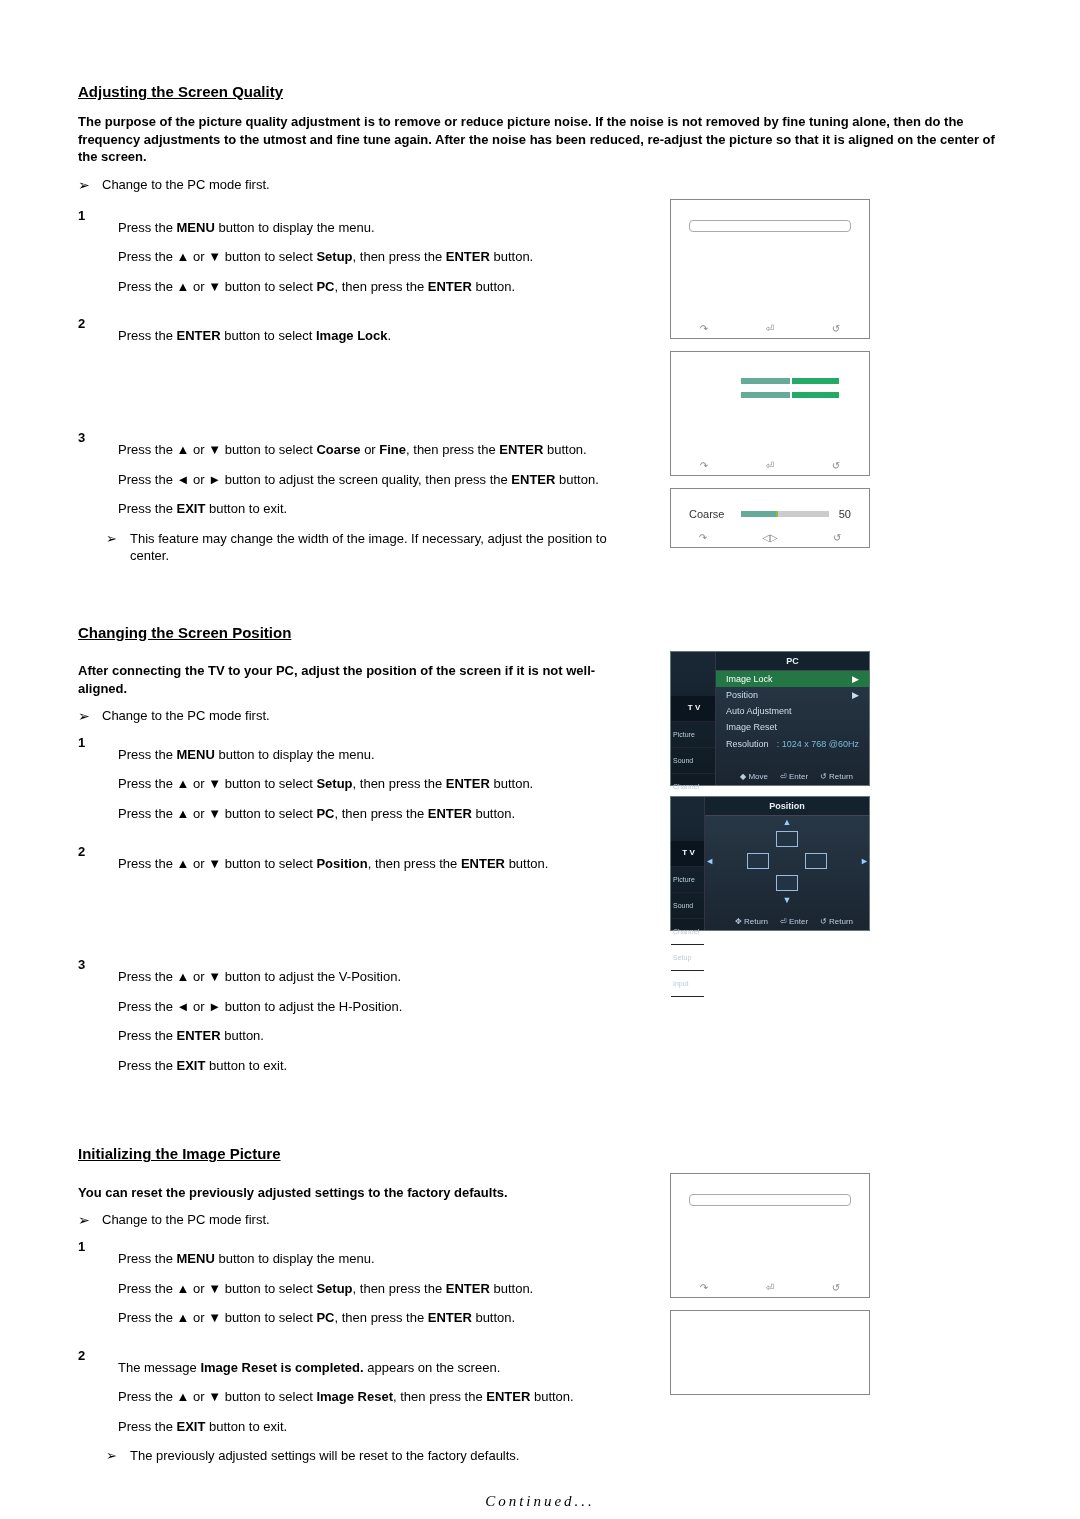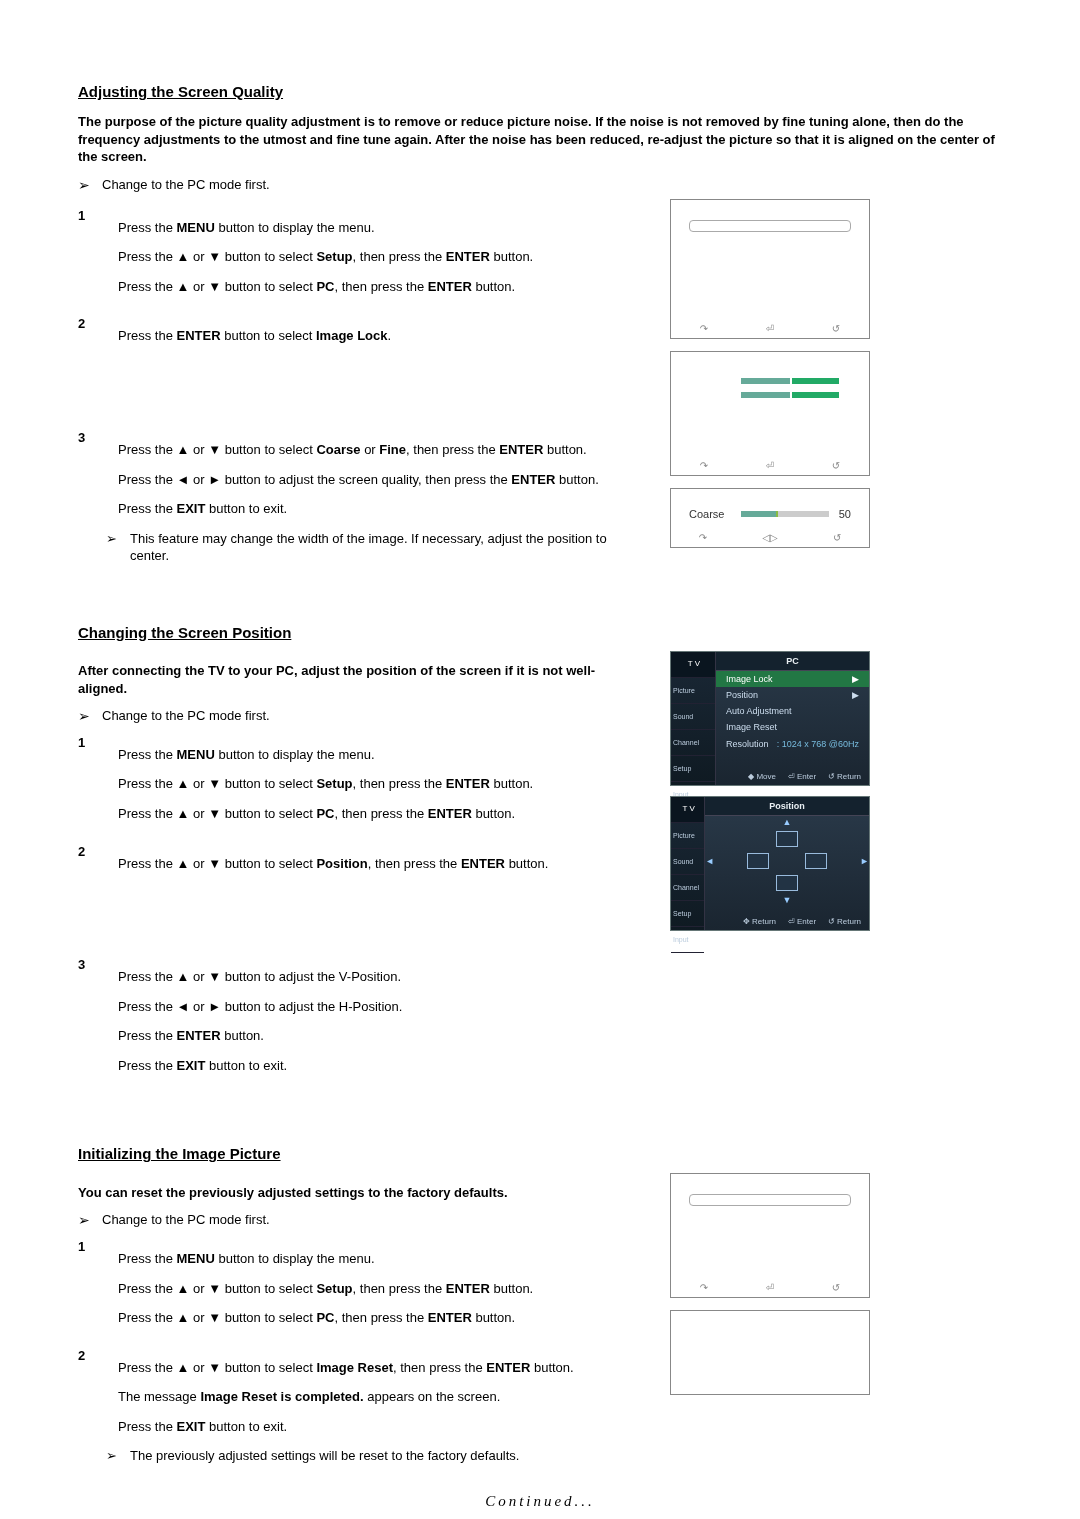--- a/index.html
+++ b/index.html
@@ -133,24 +133,25 @@
     display: flex;
     align-items: center;
     padding-left: 2px;
     border-bottom: 1px solid #223;
     font-size: 7px;
     color: #bcd;
   }
   .osd-side-item.hdr {
     background: #0a151f;
     color: #fff;
-    font-weight: normal;
+    font-weight: bold;
     text-align: center;
     justify-content: center;
     font-size: 8px;
+    margin-top: 44px;
   }
   .osd-main { flex: 1; position: relative; }
   .osd-title {
     background: #14222e;
     text-align: center;
     font-weight: bold;
     height: 18px;
     line-height: 18px;
     font-size: 9px;
     border-bottom: 1px solid #445;
@@ -162,21 +163,21 @@
     font-size: 9px;
     color: #cde;
   }
   .osd-row.hl { background: #274; color: #fff; }
   .osd-footer {
     position: absolute;
     bottom: 2px; left: 0; right: 0;
     display: flex;
     justify-content: flex-end;
     gap: 12px;
-    padding: 0 8px;
+    padding: 0 16px;
     font-size: 8px;
     color: #bcd;
     align-items: flex-end;
   }
   .osd-cross-area {
     display: flex;
     justify-content: center;
     align-items: center;
     flex-direction: column;
     height: 90px;
@@ -407,22 +408,22 @@
       <div class="step-num">1</div>
       <div class="step-body">
         <p>Press the <span class="b">MENU</span> button to display the menu.</p>
         <p>Press the ▲ or ▼ button to select <span class="b">Setup</span>, then press the <span class="b">ENTER</span> button.</p>
         <p>Press the ▲ or ▼ button to select <span class="b">PC</span>, then press the <span class="b">ENTER</span> button.</p>
       </div>
     </div>
     <div class="step">
       <div class="step-num">2</div>
       <div class="step-body">
+        <p><span>The message </span><span class="b">Image Reset is completed.</span><span> appears on the screen.</span></p>
         <p><span>Press the ▲ or ▼ button to select </span><span class="b">Image Reset</span><span>, then press the </span><span class="b">ENTER</span><span> button.</span></p>
-        <p><span>The message </span><span class="b">Image Reset is completed.</span><span> appears on the screen.</span></p>
         <p class="gap">Press the <span class="b">EXIT</span> button to exit.</p>
         <div class="sub-tip" style="padding-left:0;">
           <div class="sub-tip-arrow">➢</div>
           <div>The previously adjusted settings will be reset to the factory defaults.</div>
         </div>
       </div>
     </div>
   </div>
 
   <div class="right-col">

